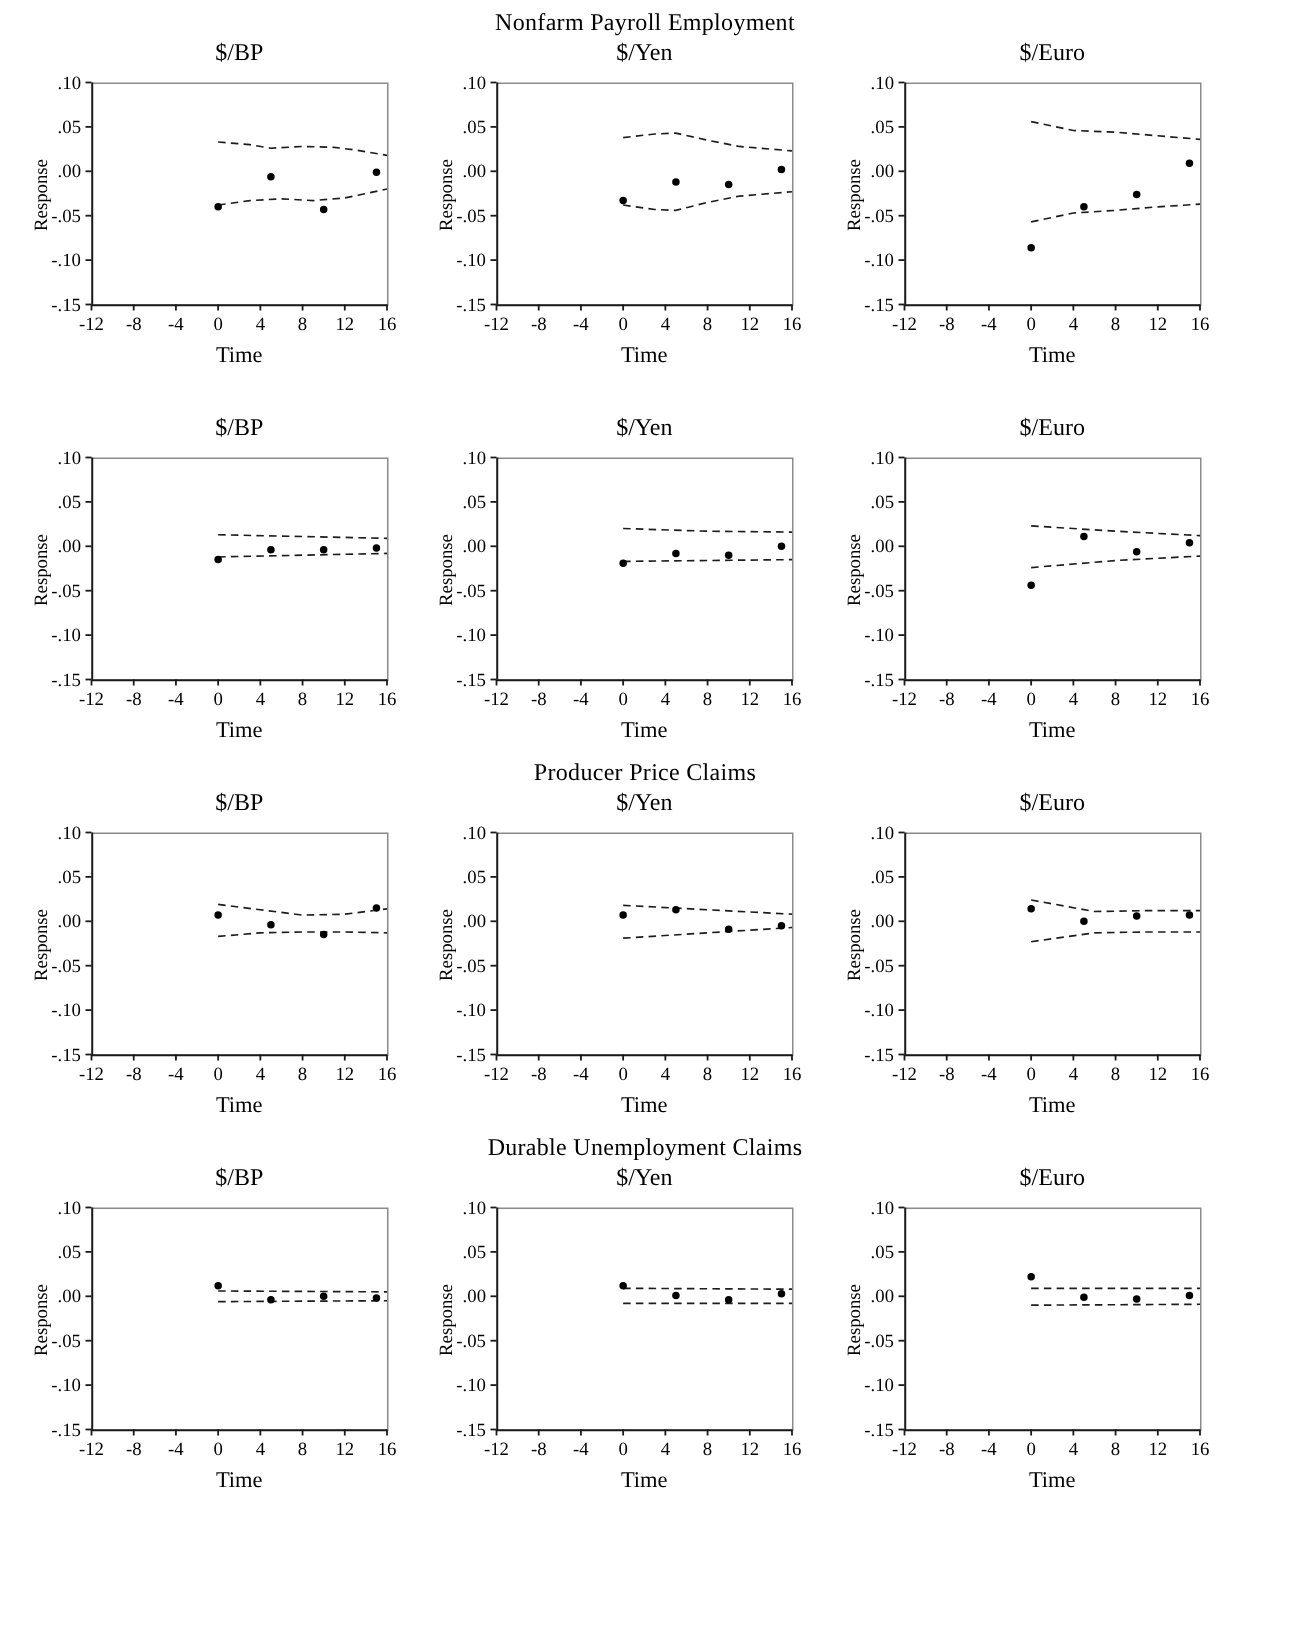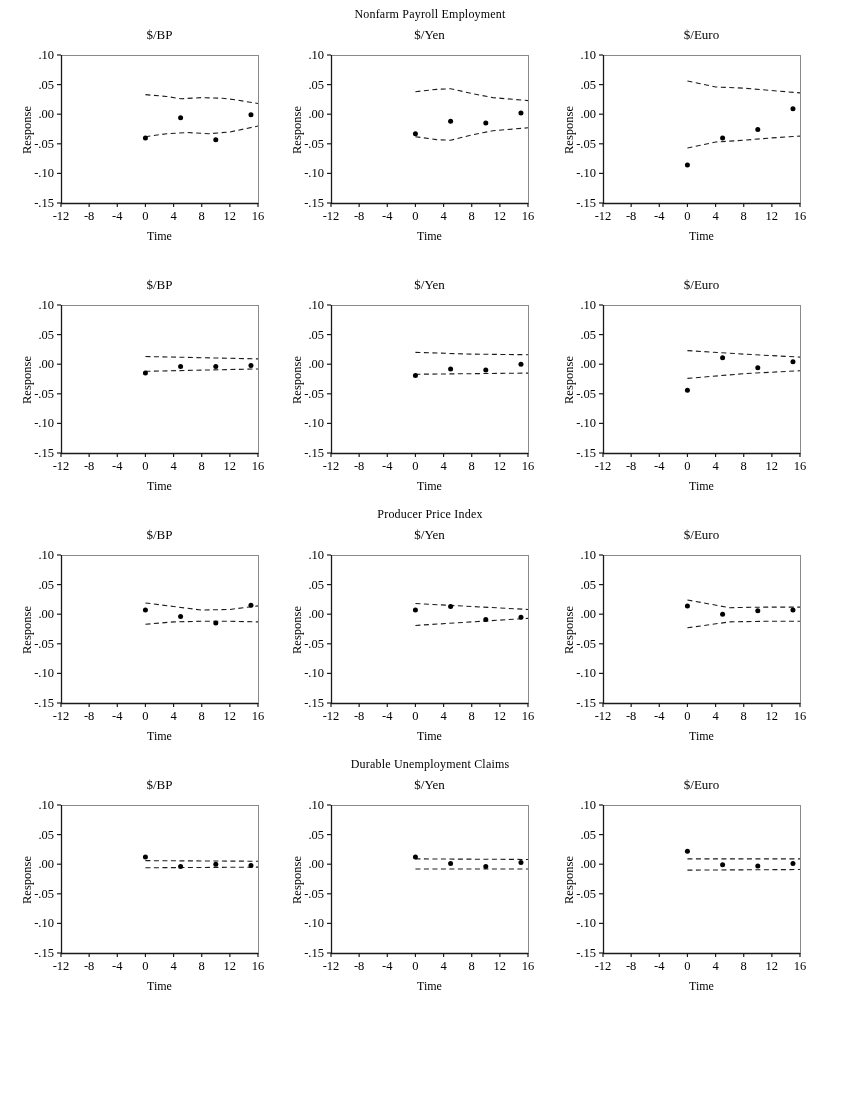--- a/index.html
+++ b/index.html
@@ -1,25 +1,25 @@
 <!DOCTYPE html>
 <html><head>
 <meta charset="utf-8">
 <style>
   html,body{margin:0;padding:0;background:#fff;}
   .figure{position:relative;width:863px;height:1094px;background:#ffffff;overflow:hidden;
           font-family:"Liberation Serif","DejaVu Serif",serif;color:#000;}
   .fig-row{position:absolute;left:0;width:863px;height:250px;}
   .row-title{position:absolute;top:7px;left:0;width:860px;text-align:center;
-             font-size:12px;letter-spacing:.2px;}
+             font-size:16px;letter-spacing:.2px;}
   .panel{position:absolute;top:0;width:270px;height:250px;}
-  .panel-subtitle{position:absolute;top:27px;left:45px;width:197px;text-align:center;font-size:13px;}
+  .panel-subtitle{position:absolute;top:27px;left:45px;width:197px;text-align:center;font-size:16px;}
   .ylab{position:absolute;top:122px;left:-54px;width:132px;height:16px;text-align:center;
         font-size:12.5px;transform:rotate(-90deg);}
-  .xlab{position:absolute;top:229px;left:45px;width:197px;text-align:center;font-size:12px;}
+  .xlab{position:absolute;top:229px;left:45px;width:197px;text-align:center;font-size:15px;}
   svg.plot{position:absolute;top:0;left:0;}
 </style>
 </head>
 <body>
 
 <div class="figure">
 
   <section class="fig-row" style="top:0px">
     <div class="row-title">Nonfarm Payroll Employment</div>
     <div class="panel" style="left:16px">
@@ -285,21 +285,21 @@
           <circle cx="129.42857142857144" cy="140.248" r="2.5" fill="#000000"></circle>
           <circle cx="164.60714285714283" cy="107.688" r="2.5" fill="#000000"></circle>
           <circle cx="199.78571428571428" cy="117.75200000000001" r="2.5" fill="#000000"></circle>
           <circle cx="234.96428571428572" cy="111.832" r="2.5" fill="#000000"></circle>
         </svg>
       <div class="xlab">Time</div>
     </div>
   </section>
 
   <section class="fig-row" style="top:500px">
-    <div class="row-title">Producer Price Index</div>
+    <div class="row-title">Producer Price Claims</div>
     <div class="panel" style="left:16px">
       <div class="panel-subtitle">$/BP</div>
       <div class="ylab">Response</div>
       <svg class="plot" width="270" height="250">
           <rect x="45.5" y="55.5" width="197" height="148" fill="none" stroke="#8a8a8a" stroke-width="1"></rect>
           <line x1="45.5" y1="55" x2="45.5" y2="203" stroke="#1a1a1a" stroke-width="1.3"></line>
           <line x1="45" y1="203.5" x2="242" y2="203.5" stroke="#1a1a1a" stroke-width="1.3"></line>
           <line x1="41" y1="55" x2="45" y2="55" stroke="#1a1a1a" stroke-width="1.2"></line>
           <text x="38" y="59" text-anchor="end" font-family="&quot;Liberation Serif&quot;,&quot;DejaVu Serif&quot;,serif" font-size="12.5" fill="#000000">.10</text>
           <line x1="41" y1="84.6" x2="45" y2="84.6" stroke="#1a1a1a" stroke-width="1.2"></line>

